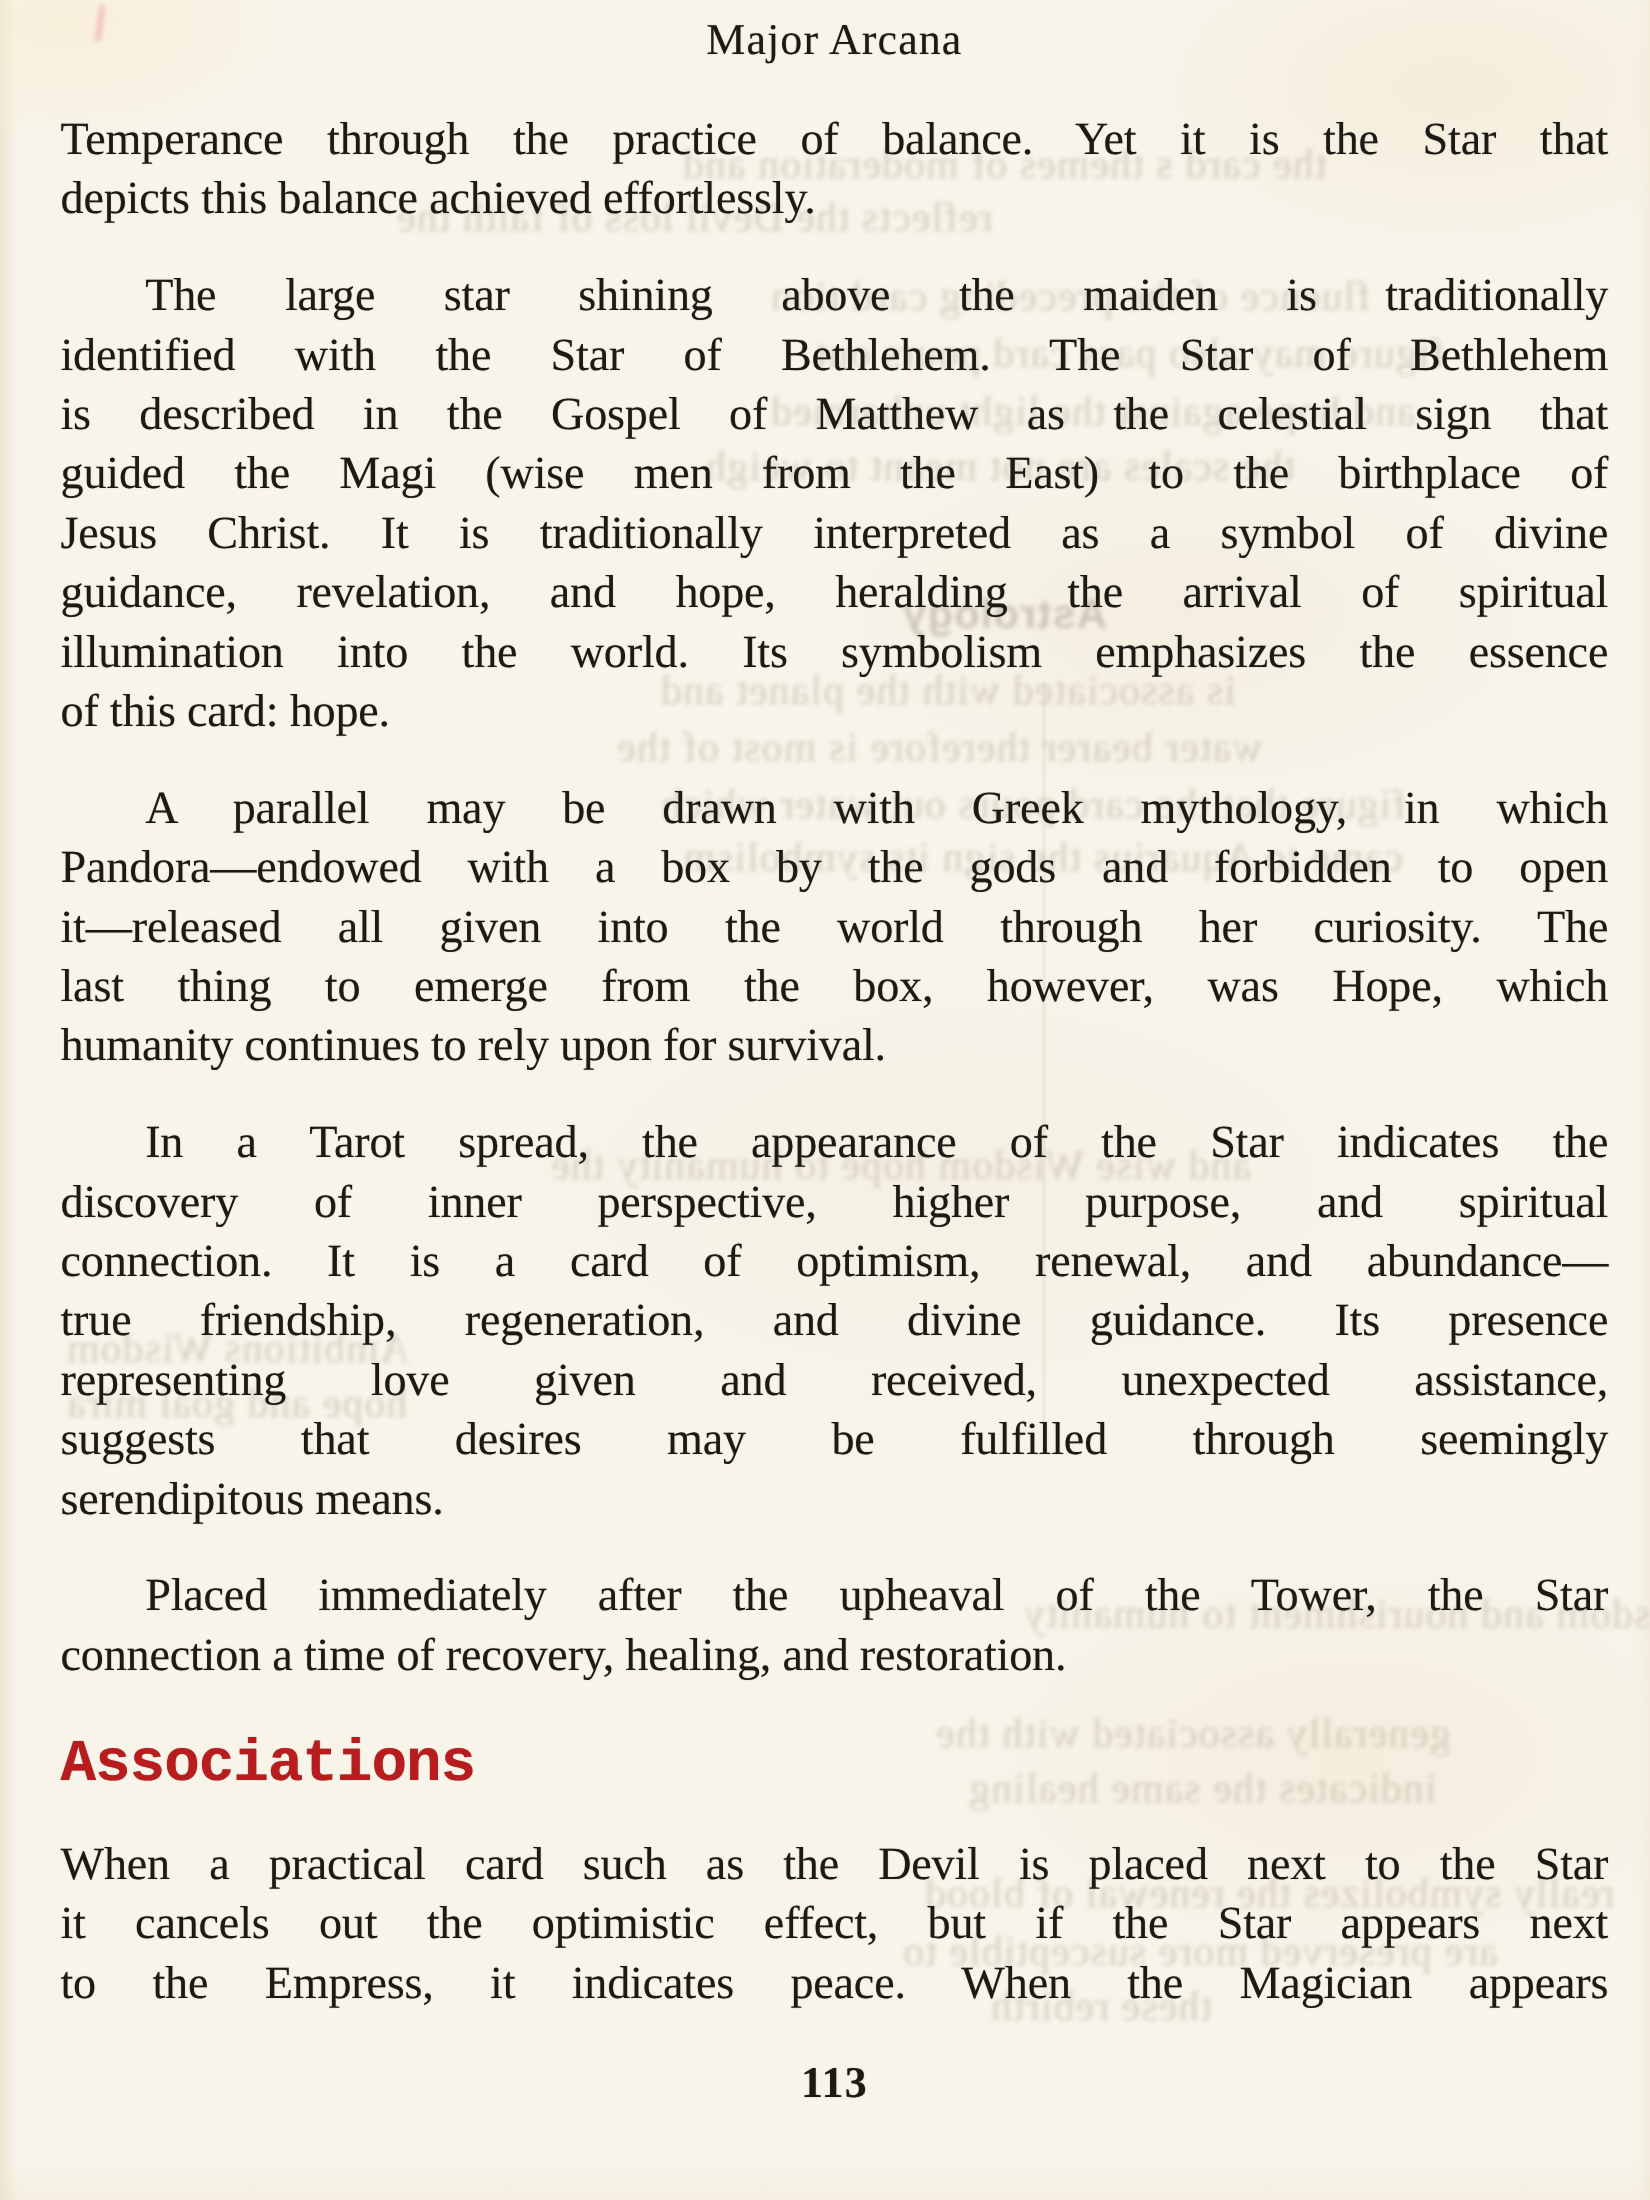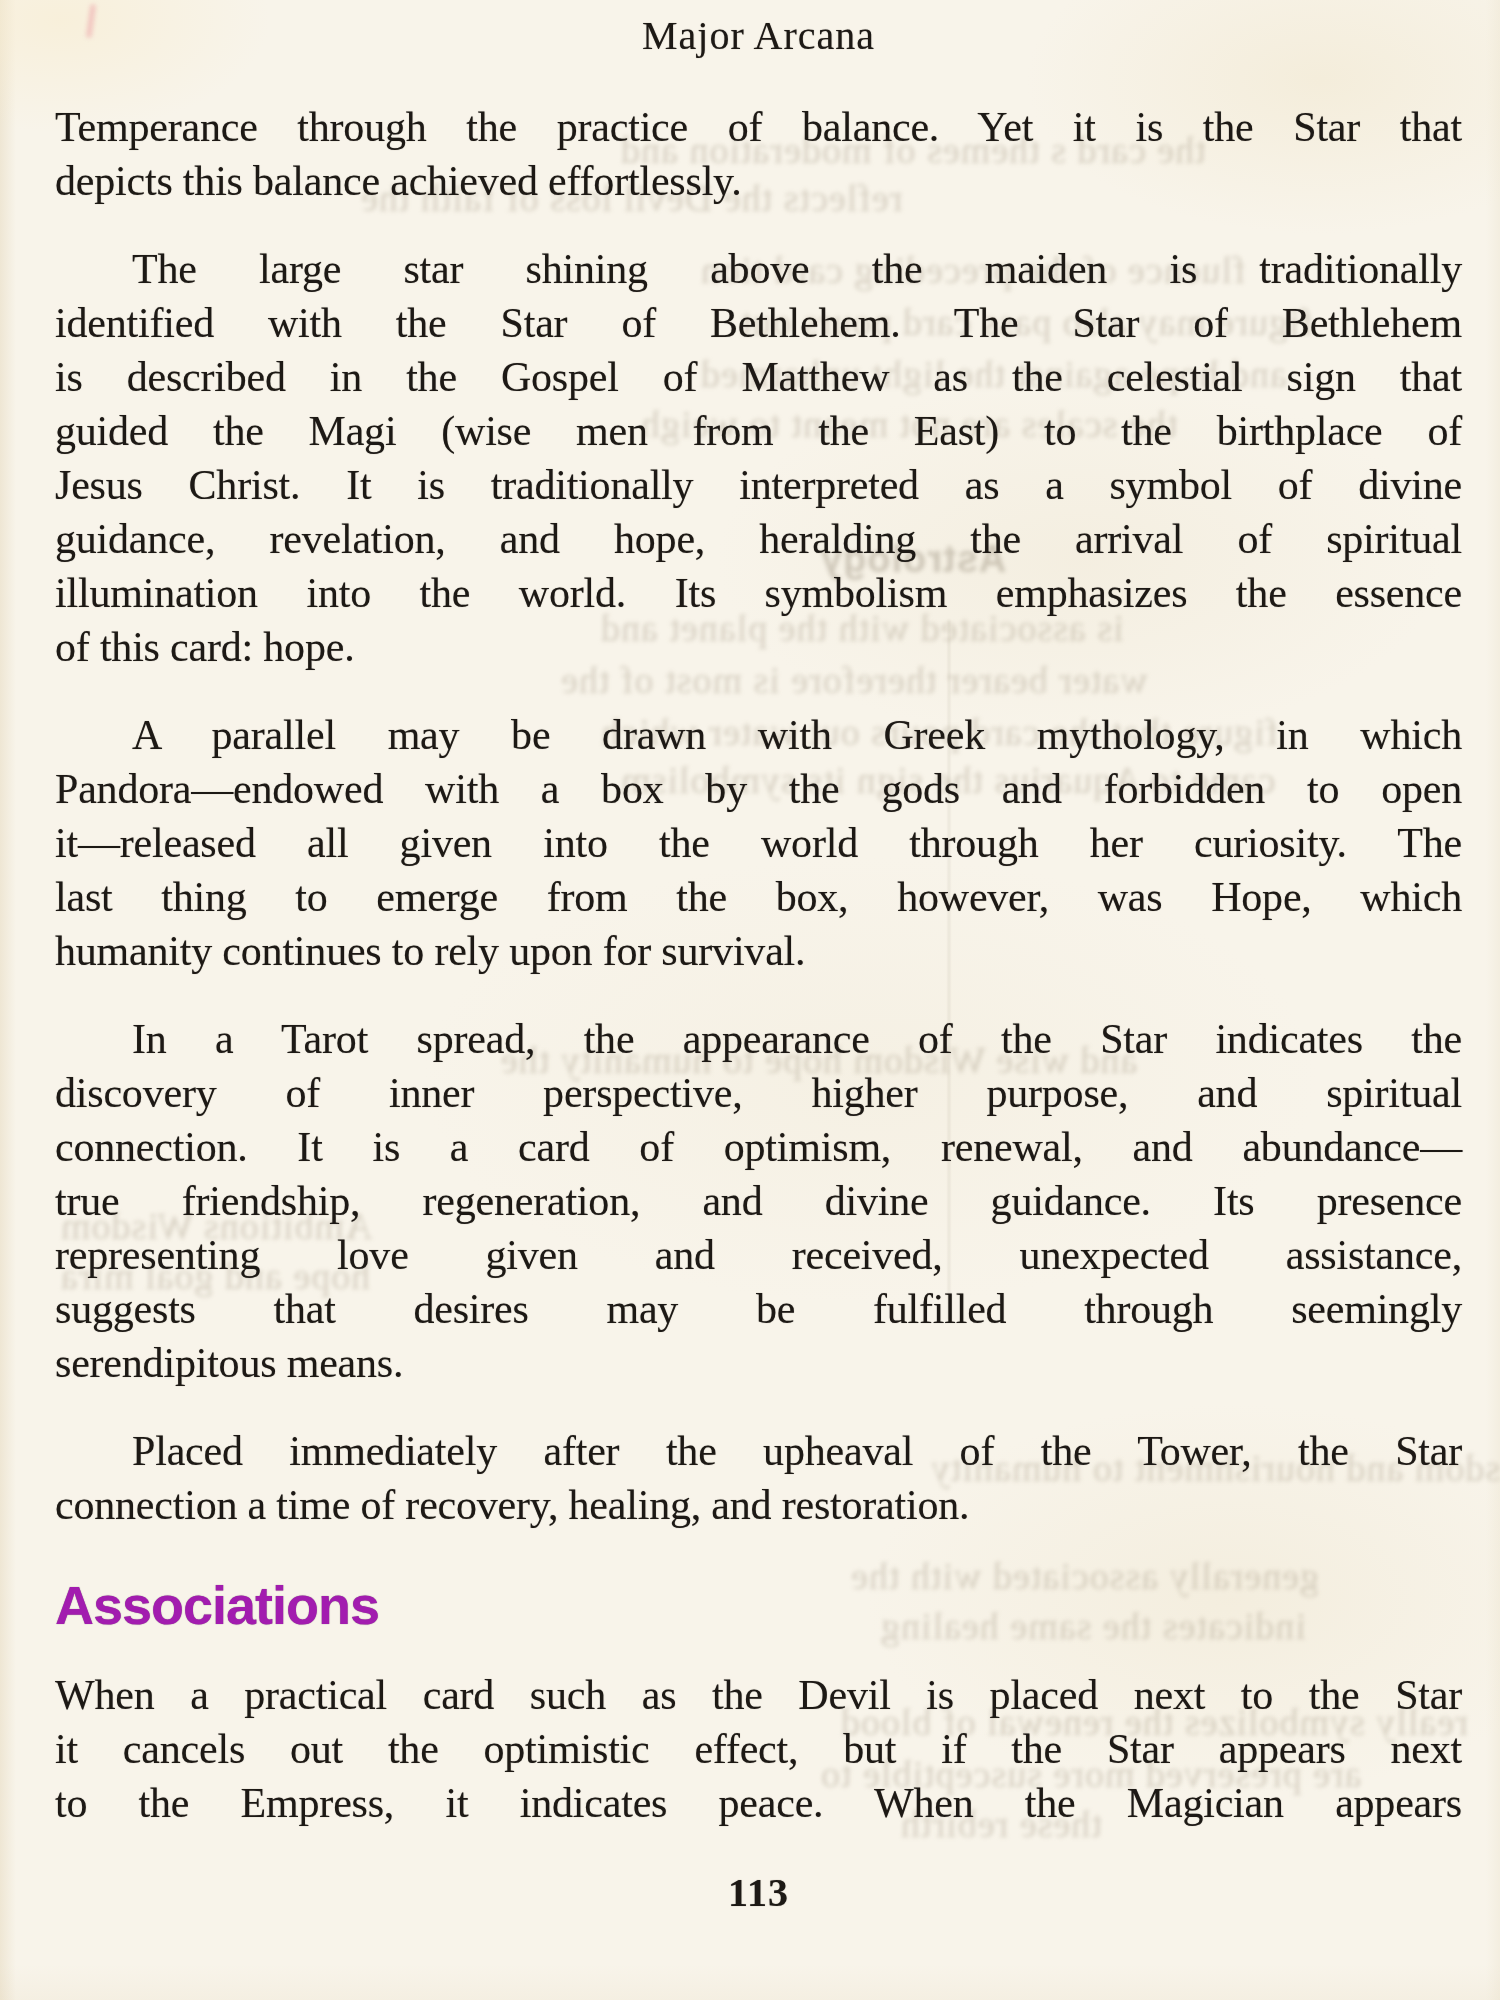--- a/index.html
+++ b/index.html
@@ -74,25 +74,25 @@
     font-size: 42px; line-height: 54px;
     letter-spacing: -0.2px;
     text-align: justify;
     text-align-last: left;
     text-shadow: 0 0 1px rgba(30,25,20,.40);
   }
   .line.fill  { text-align-last: justify; }
   .line.first { text-indent: 77px; }
   .section-heading {
     margin-top: 44px;
-    font-family: Liberation Sans, sans-serif;
+    font-family: Liberation Mono, monospace;
     font-weight: bold;
     font-size: 54px; line-height: 58px;
     letter-spacing: -1px;
-    color: #a21caf;
+    color: #b91c1c;
     text-shadow: 0 0 1px rgba(20,17,14,.5);
   }
   .page-number {
     margin-top: 40px;
     text-align: center;
     font-size: 40px; line-height: 46px;
     font-weight: bold;
     letter-spacing: 1px;
     text-shadow: 0 0 1px rgba(30,25,20,.45);
   }

